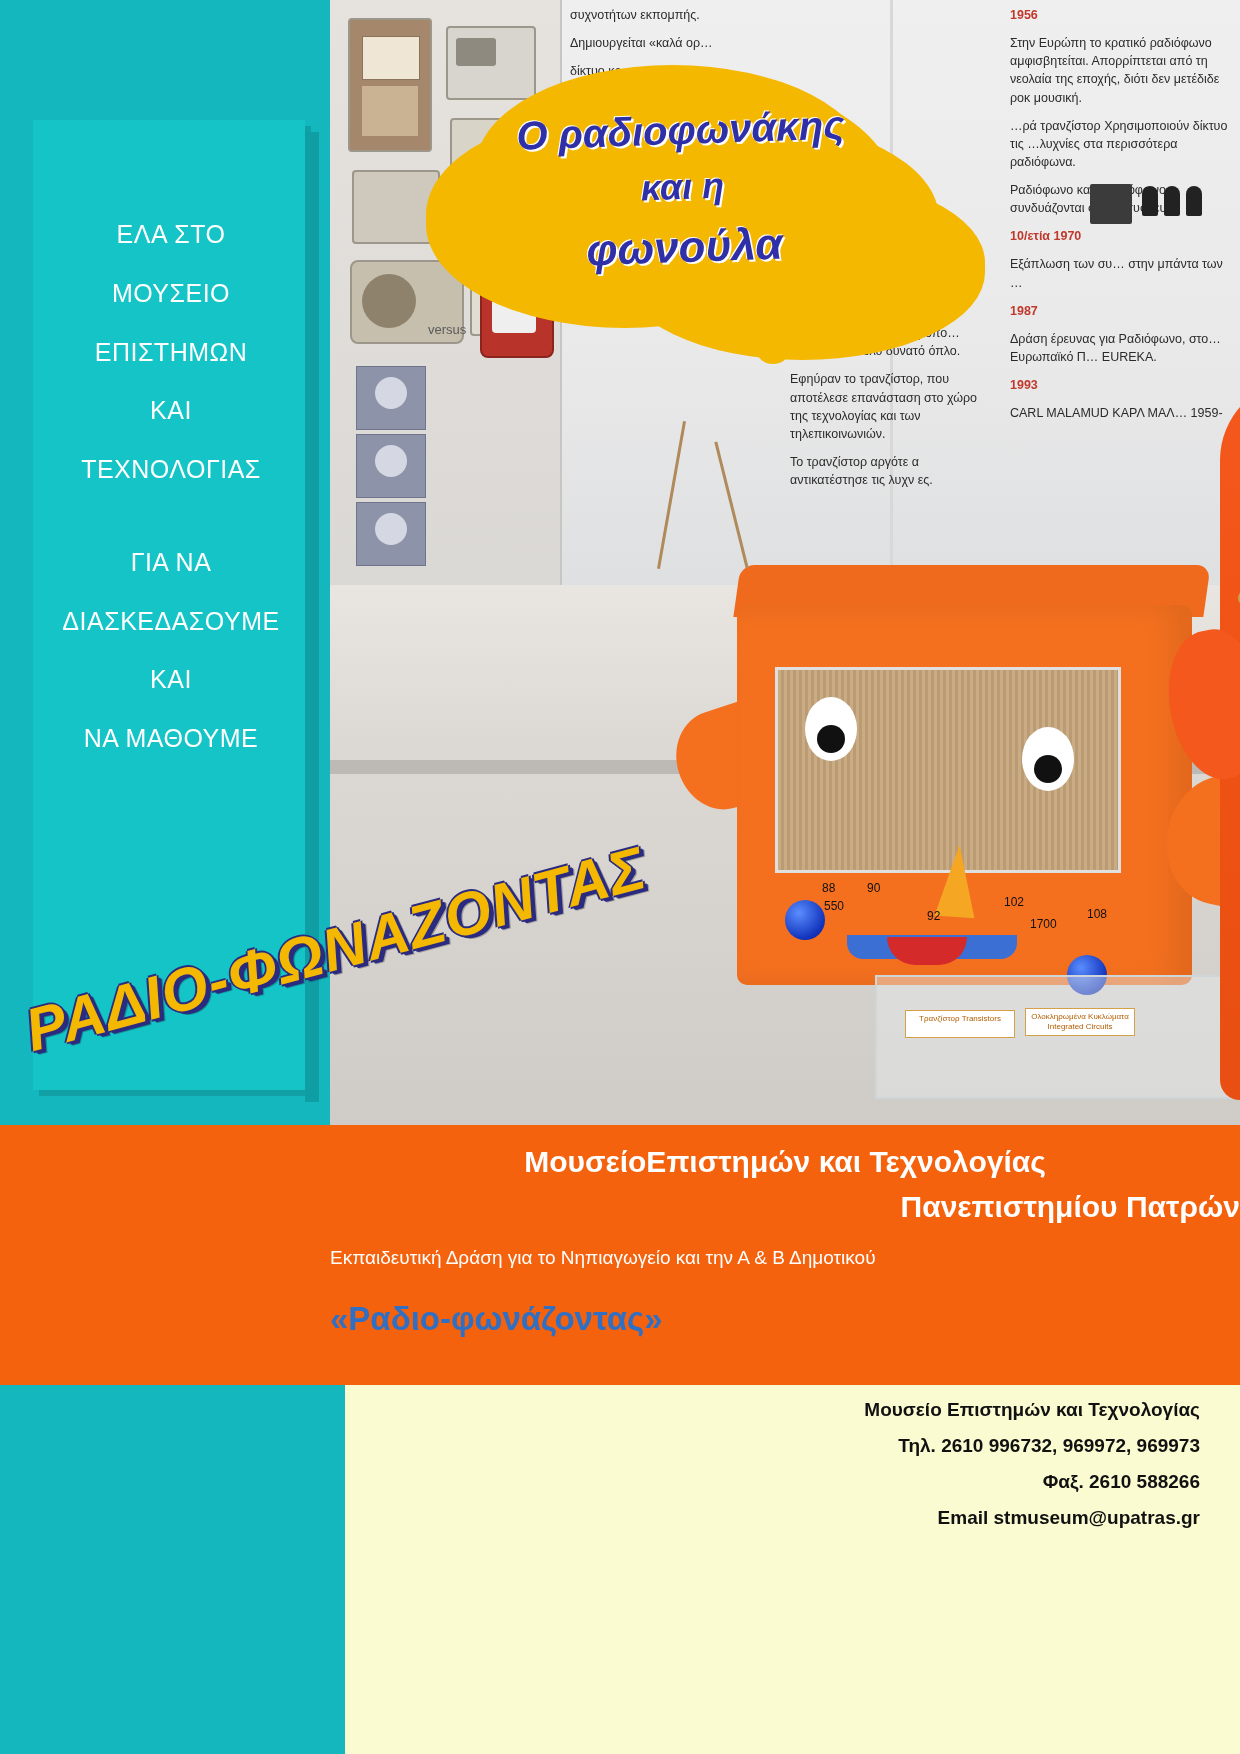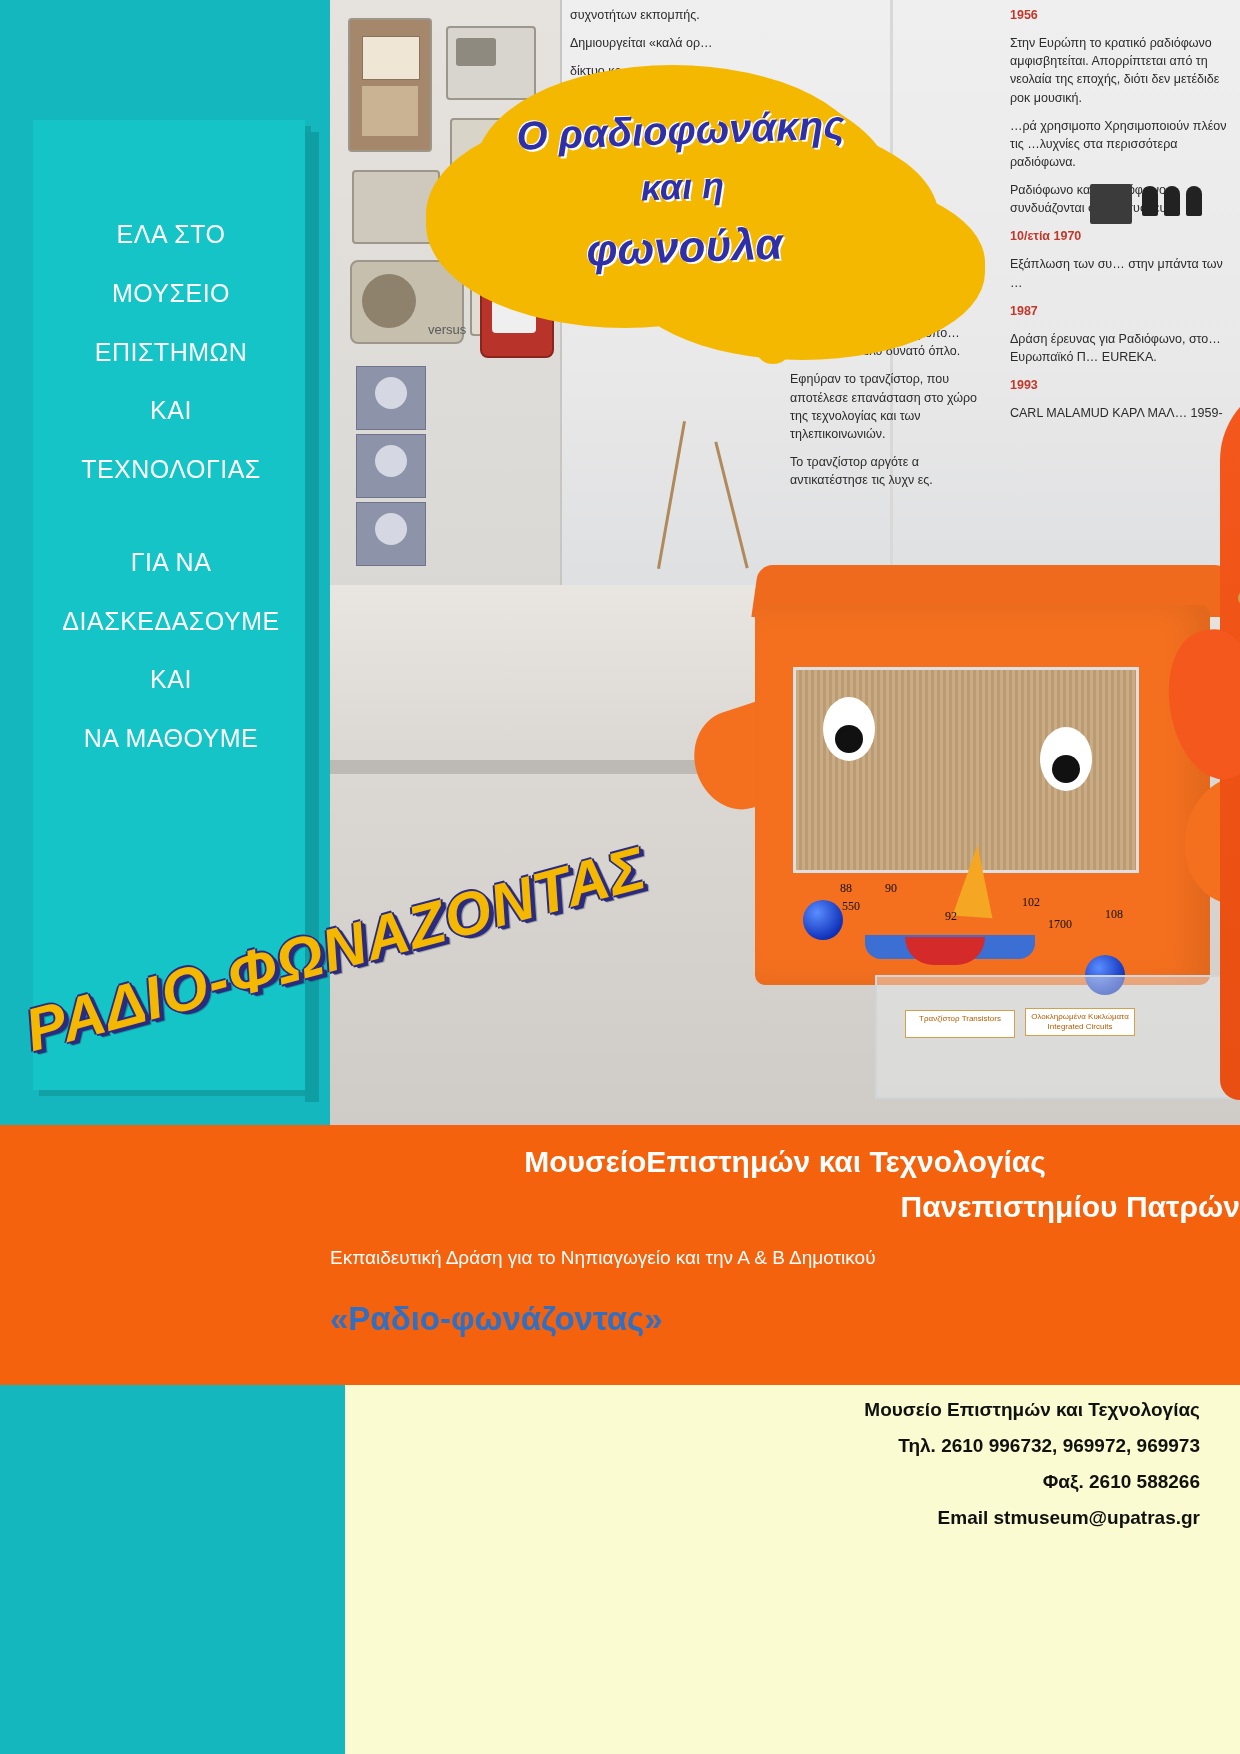--- a/index.html
+++ b/index.html
@@ -193,21 +193,21 @@
     font-size: 40px;
     line-height: 1.5;
     text-shadow: 2px 2px 0 #ffffff, -1px -1px 0 #ffffff;
     transform: rotate(-2deg);
   }
   .bubble-text .l2 { font-size: 36px; display:block; }
   .bubble-text .l3 { font-size: 44px; display:block; }
 
   
   .robot {
-    position:absolute; left: 425px; top: 565px; width: 470px; height: 516px; font-family: Liberation Serif, serif;
+    position:absolute; left: 407px; top: 565px; width: 470px; height: 516px;
   }
   .robot-top {
     position:absolute; left:0; top:0; width:470px; height:52px;
     background:#f06a1e; border-radius: 14px 14px 0 0;
     transform: skewX(-8deg);
   }
   .robot-body {
     position:absolute; left:0; top:40px; width:455px; height:380px;
     background:#f4701f; border-radius: 10px;
     box-shadow: inset -20px 0 30px rgba(0,0,0,0.08);
@@ -390,21 +390,21 @@
       <div class="board-col col-b">
         <div style="height:300px"></div>
         <p>Η Τηλεόραση αντα… ... το ραδιόφωνο, διότι χρησιμοπο… εικόνα, ένα πολύ δυνατό όπλο.</p>
         <p>Εφηύραν το τρανζίστορ, που αποτέλεσε επανάσταση στο χώρο της τεχνολογίας και των τηλεπικοινωνιών.</p>
         <p>Το τρανζίστορ αργότε α αντικατέστησε τις λυχν ες.</p>
       </div>
 
       <div class="board-col col-c">
         <p><span class="yeardot">1956</span></p>
         <p>Στην Ευρώπη το κρατικό ραδιόφωνο αμφισβητείται. Απορρίπτεται από τη νεολαία της εποχής, διότι δεν μετέδιδε ροκ μουσική.</p>
-        <p>…ρά χρησιμοπο Χρησιμοποιούν πλέον τις …λυχνίες στα περισσότερα ραδιόφωνα.</p>
+        <p>…ρά τρανζίστορ Χρησιμοποιούν δίκτυο τις …λυχνίες στα περισσότερα ραδιόφωνα.</p>
         <p>Ραδιόφωνο και κασετόφωνο συνδυάζονται σε μια συσκευή.</p>
         <p><span class="yeardot">10/ετία 1970</span></p>
         <p>Εξάπλωση των συ… στην μπάντα των …</p>
         <p><span class="yeardot">1987</span></p>
         <p>Δράση έρευνας για Ραδιόφωνο, στο… Ευρωπαϊκό Π… EUREKA.</p>
         <p><span class="yeardot">1993</span></p>
         <p>CARL MALAMUD ΚΑΡΛ ΜΑΛ… 1959-</p>
       </div>
 
       <div class="chip chip1"></div>

